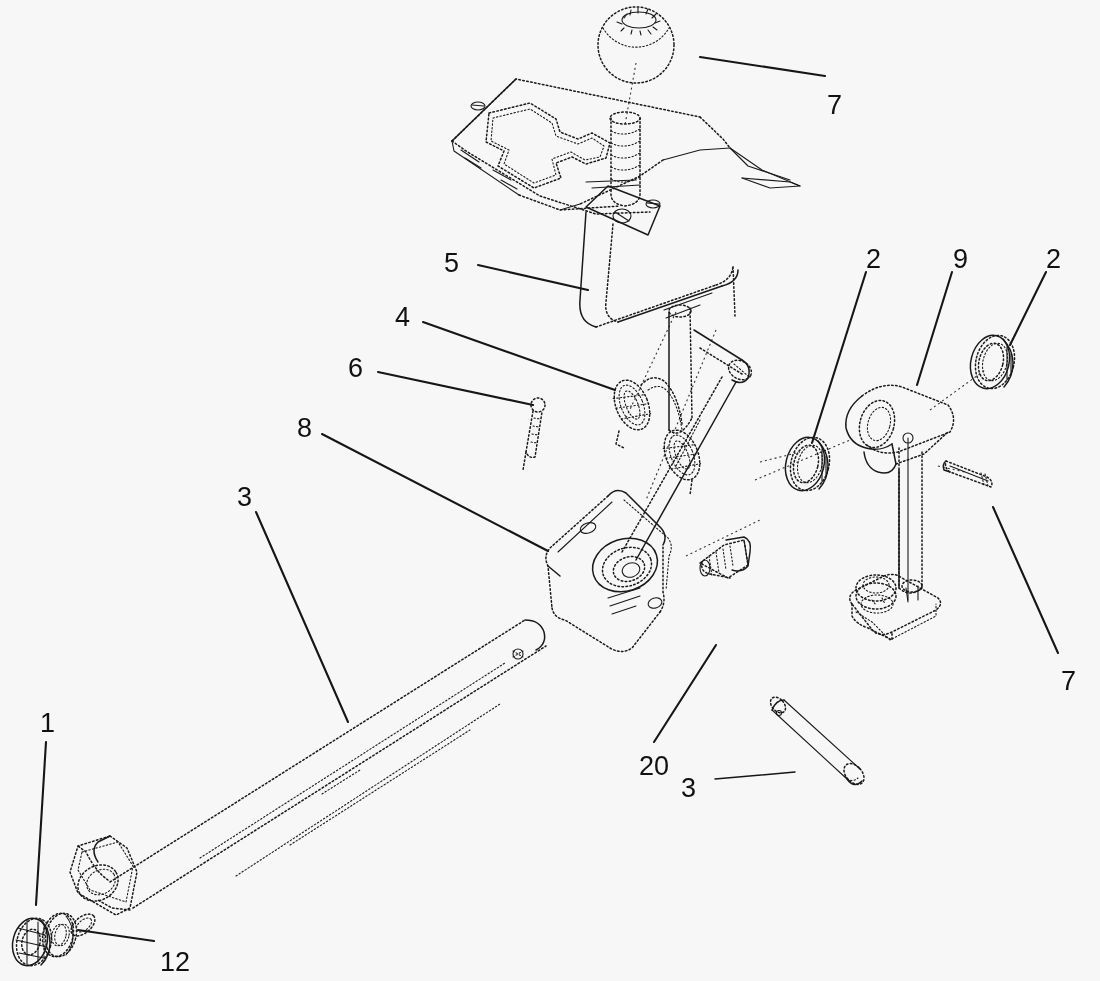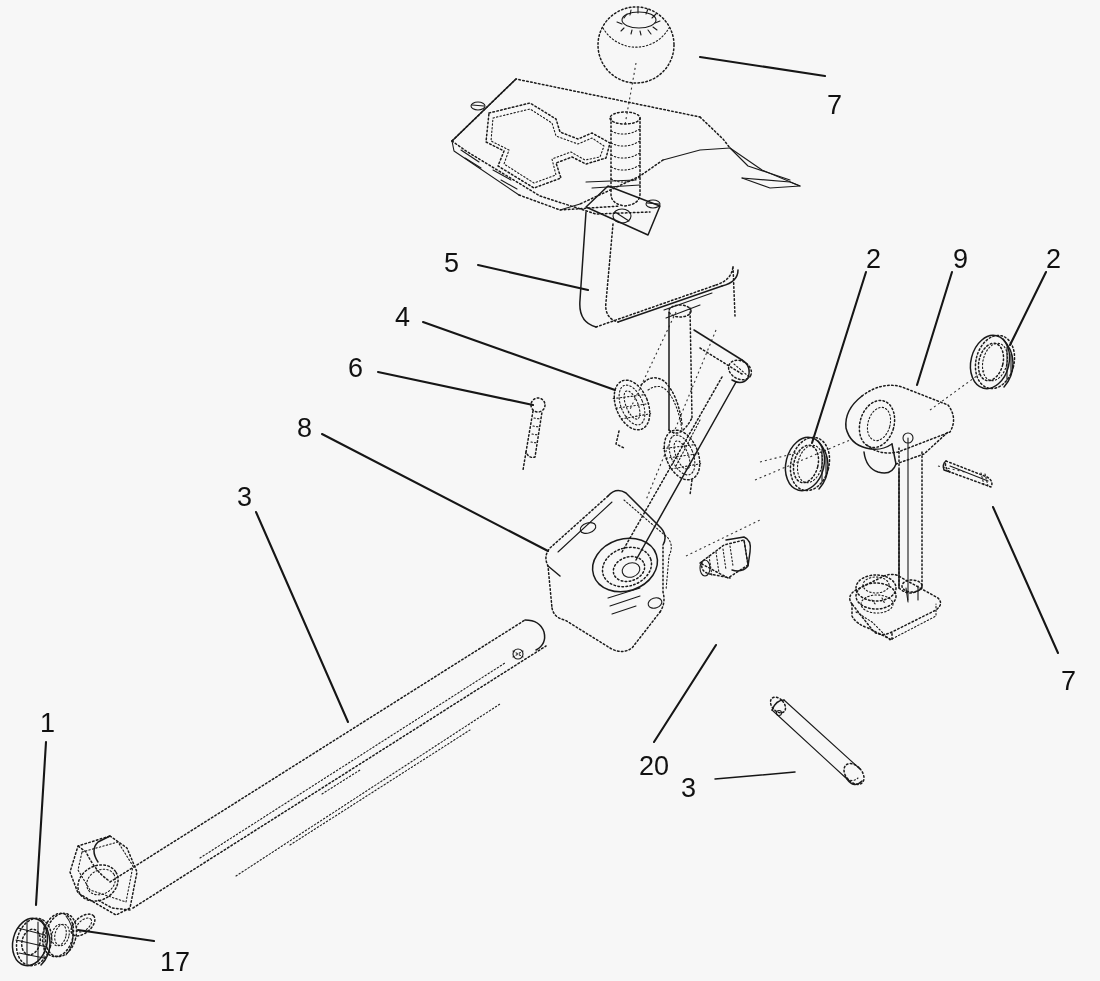--- a/index.html
+++ b/index.html
@@ -379,16 +379,16 @@
   <div class="callout-num" style="left:237px; top:484px;">3</div>
   <div class="callout-num" style="left:395px; top:304px;">4</div>
   <div class="callout-num" style="left:444px; top:250px;">5</div>
   <div class="callout-num" style="left:348px; top:355px;">6</div>
   <div class="callout-num" style="left:827px; top:92px;">7</div>
   <div class="callout-num" style="left:297px; top:415px;">8</div>
   <div class="callout-num" style="left:953px; top:246px;">9</div>
   <div class="callout-num" style="left:1061px;top:668px;">7</div>
   <div class="callout-num" style="left:681px; top:775px;">3</div>
   <div class="callout-num" style="left:639px; top:753px;">20</div>
-  <div class="callout-num" style="left:160px; top:949px;">17</div>
+  <div class="callout-num" style="left:160px; top:949px;">12</div>
   <div class="callout-num" style="left:1046px;top:246px;">2</div>
 
 </div>
 
 </body></html>

